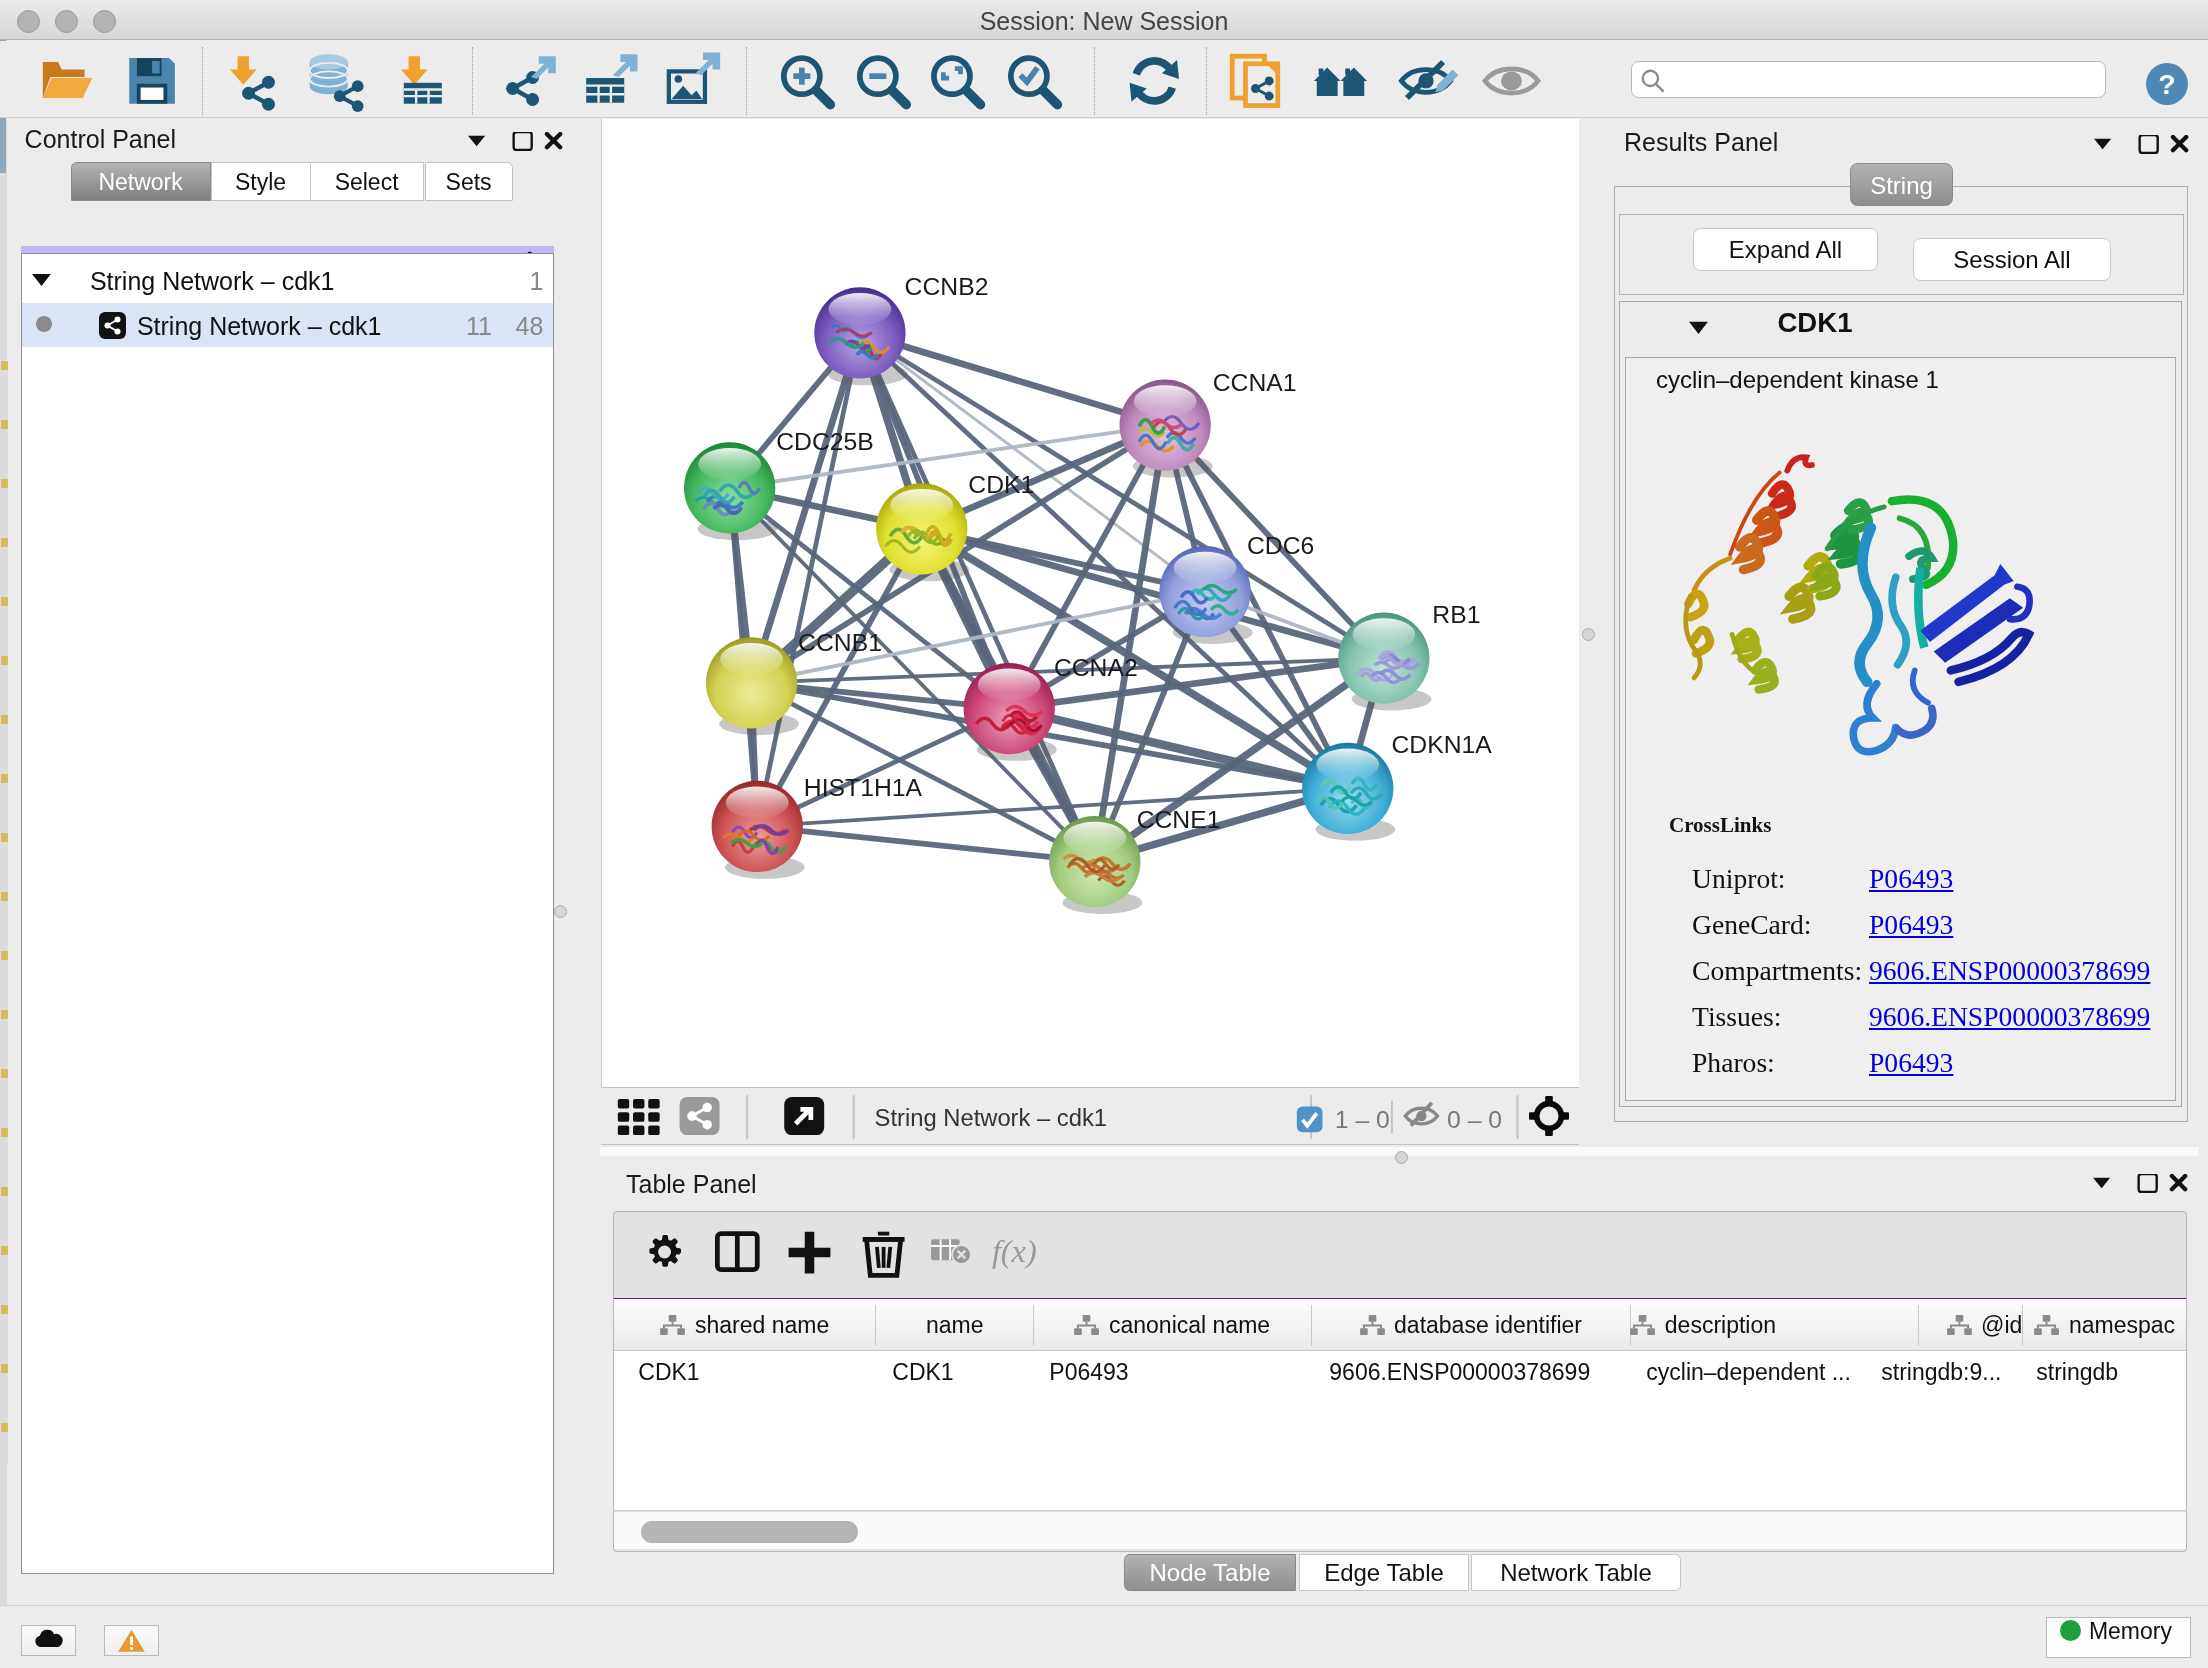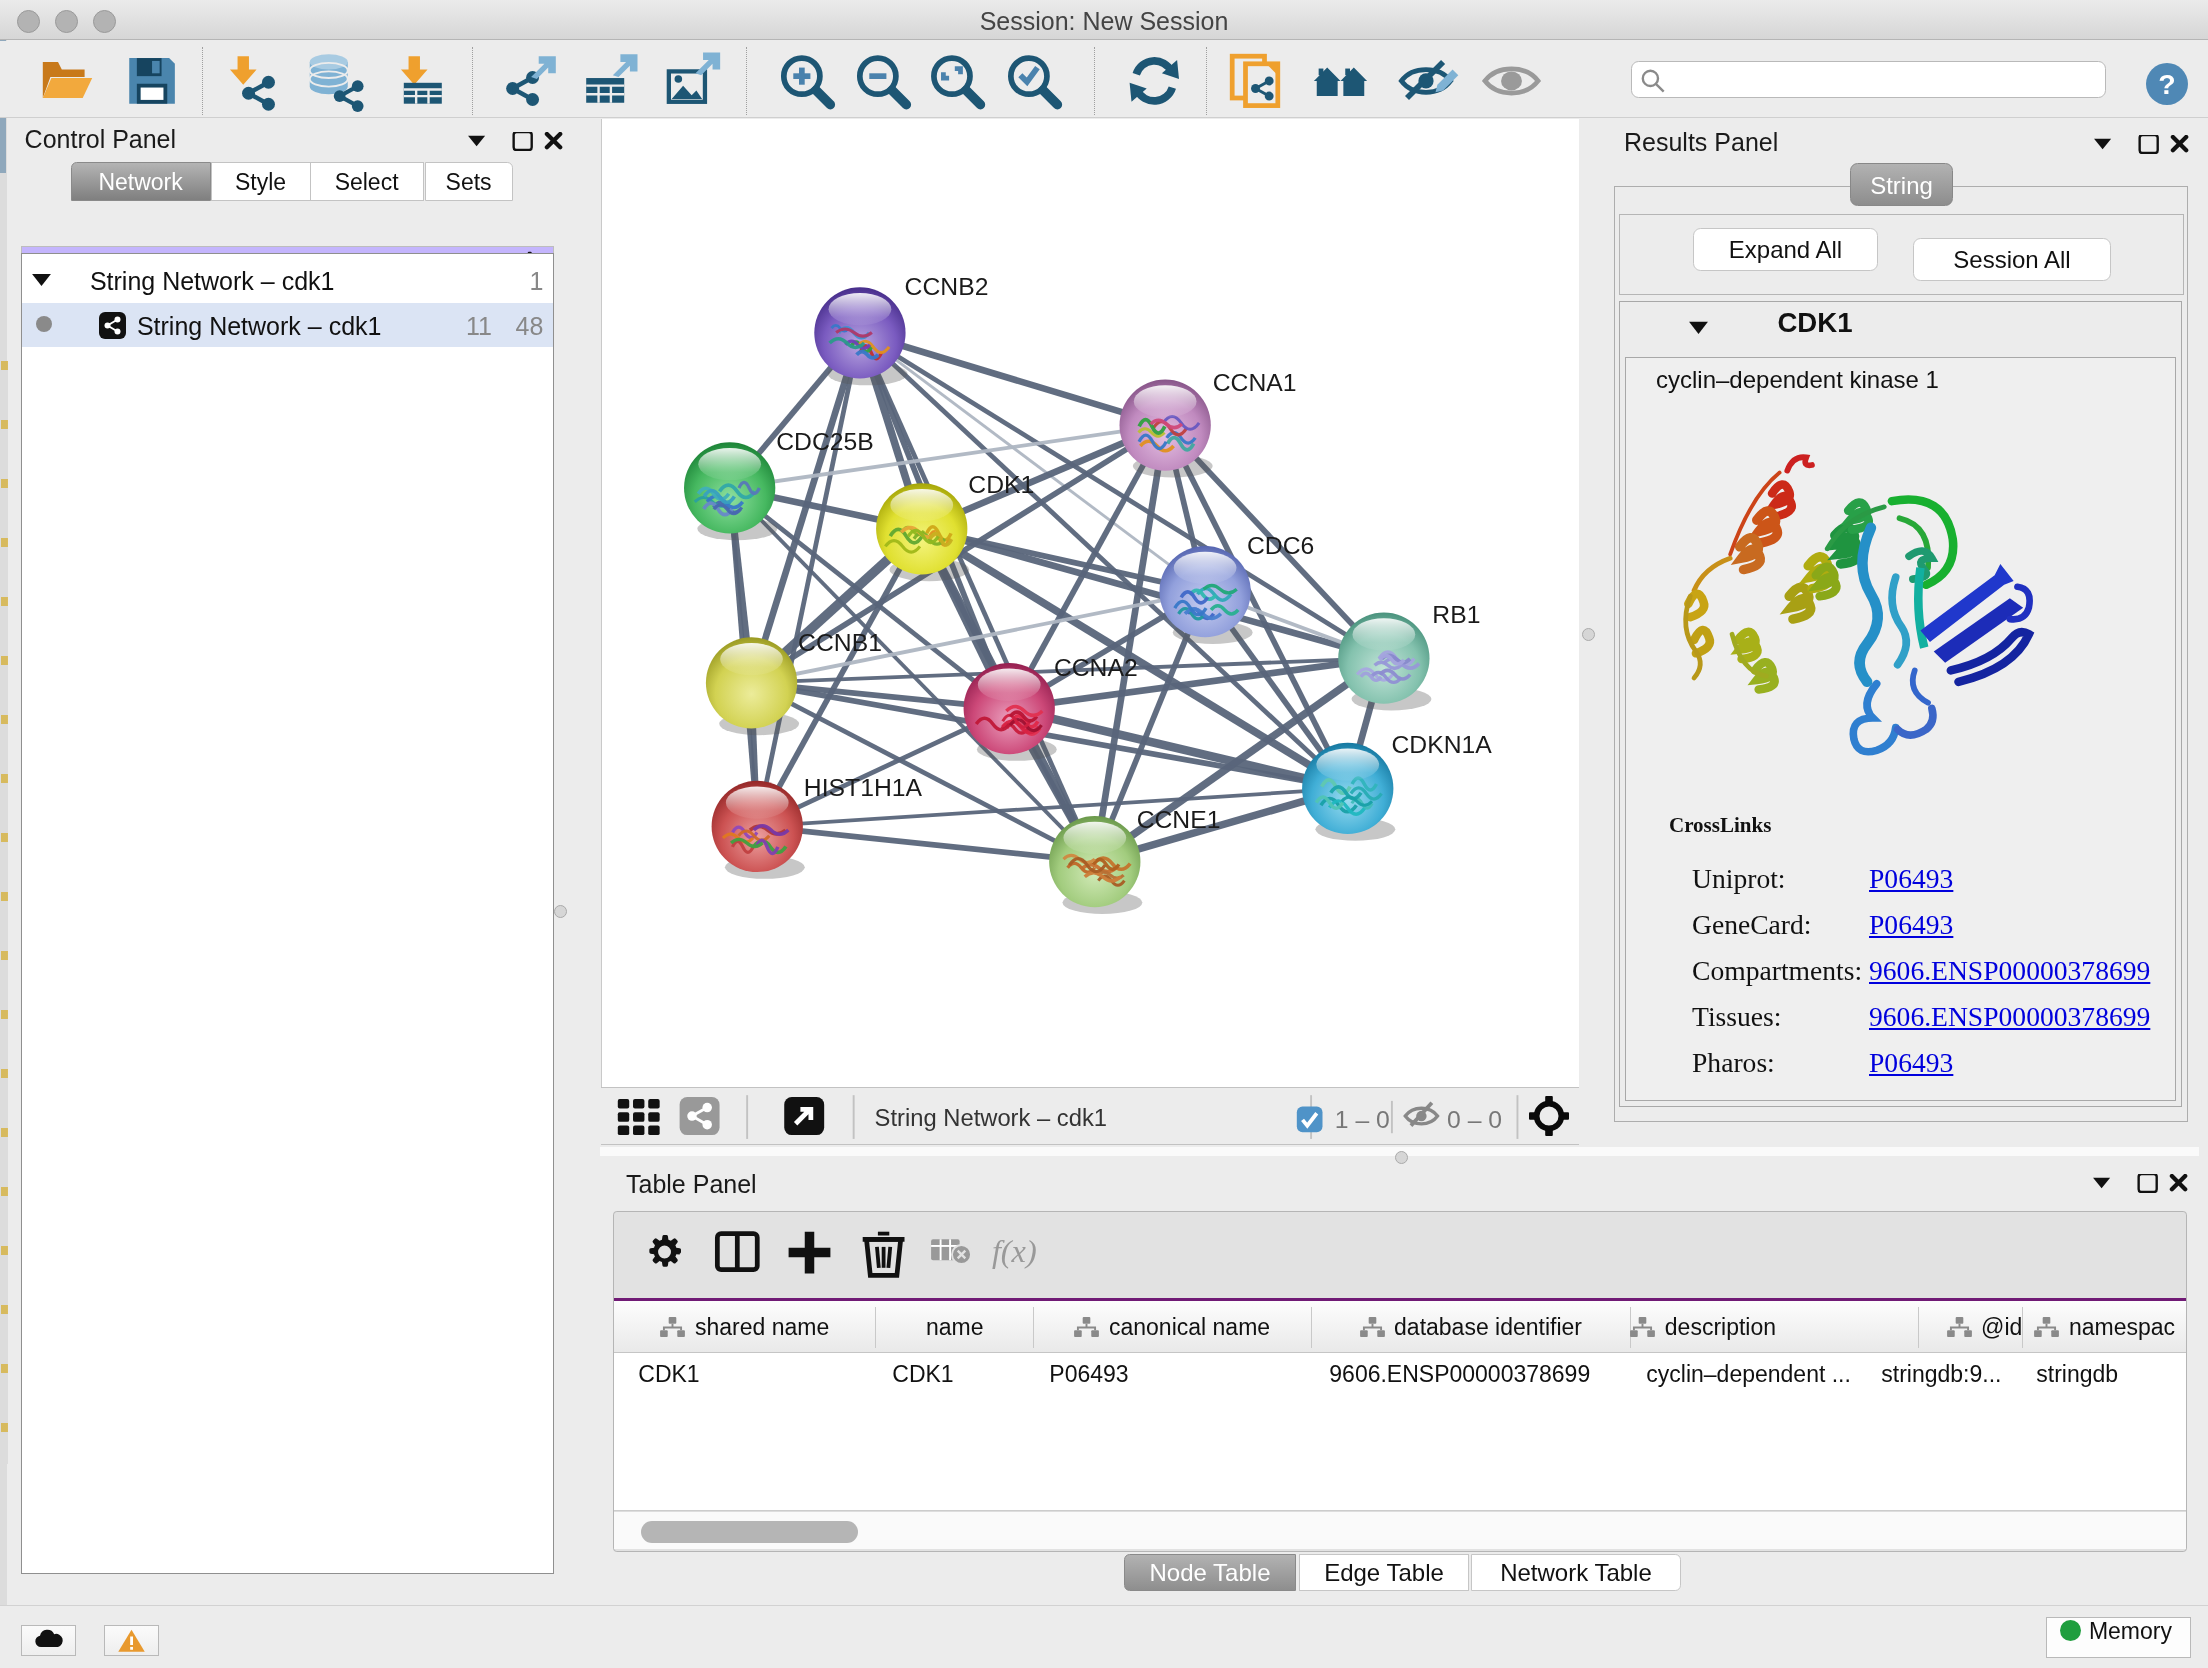--- a/index.html
+++ b/index.html
@@ -25,21 +25,21 @@
 
 #rpanel { left:1607px; top:119px; width:592px; height:1003px; }
 #rbox { position:absolute; left:6.7px; top:67px; width:574px; height:936px; border:1px solid #adadad; background:#ececec; }
 #stringtab { position:absolute; left:243px; top:44px; width:103px; height:43px; background:linear-gradient(#b2b2b2,#8d8d8d); border:1px solid #888; border-radius:7.6px; color:#fff; font-size:24px; text-align:center; line-height:43px; }
 .wbtn { position:absolute; height:43px; background:#fff; border:1px solid #c6c6c6; border-radius:7.6px; font-size:24px; color:#111; text-align:center; line-height:41px; }
 #cdk1box { position:absolute; left:12.4px; top:182px; width:563px; height:806px; border:1px solid #a8a8a8; }
 #cdk1content { position:absolute; left:18px; top:238px; width:551px; height:744px; border:1px solid #a8a8a8; background:#efefef; }
 
 #tpanel { left:600px; top:1149px; width:1599px; height:434px; }
 #tbox { position:absolute; left:13.3px; top:62px; width:1574px; height:341px; background:#e2e2e2; border:1px solid #b5b5b5; border-radius:3.8px; }
-#tableobj { position:absolute; left:0px; top:86px; width:1572px; height:213px; background:#fff; border-top:3px solid #701a75; border-bottom:1px solid #ccc; }
+#tableobj { position:absolute; left:0px; top:86px; width:1572px; height:213px; background:#fff; border-top:1px solid #701a75; border-bottom:1px solid #ccc; }
 #thead { position:absolute; left:0; top:0; width:1572px; height:52px; background:linear-gradient(#fdfdfd,#e9e9e9); border-bottom:1px solid #c5c5c5; }
 .th { position:absolute; top:0; height:52px; font-size:23px; color:#111; }
 .thsep { position:absolute; top:5.7px; width:1px; height:41px; background:#c9c9c9; }
 .td { position:absolute; top:60px; font-size:23px; color:#111; }
 #hscroll { position:absolute; left:0px; top:299px; width:1572px; height:38px; background:#fafafa; border-top:1px solid #ddd; }
 #hpill { position:absolute; left:27px; top:8.6px; width:217px; height:22px; background:#b5b5b5; border-radius:11.4px; }
 .btab { position:absolute; top:1554px; height:37px; font-size:24px; text-align:center; border:1px solid #c6c6c6; background:#fff; color:#111; line-height:36px; }
 #statusbar { left:0; top:1605px; width:2208px; height:64px; background:#ececec; border-top:1px solid #d2d2d2; }
 .sbtn { position:absolute; top:19px; width:55px; height:31px; background:linear-gradient(#fbfbfb,#eee); border:1px solid #b9b9b9; }
 #membtn { position:absolute; right:17px; top:10.5px; width:145px; height:41px; background:#fdfdfd; border:1px solid #b9b9b9; font-size:23px; color:#111; }

